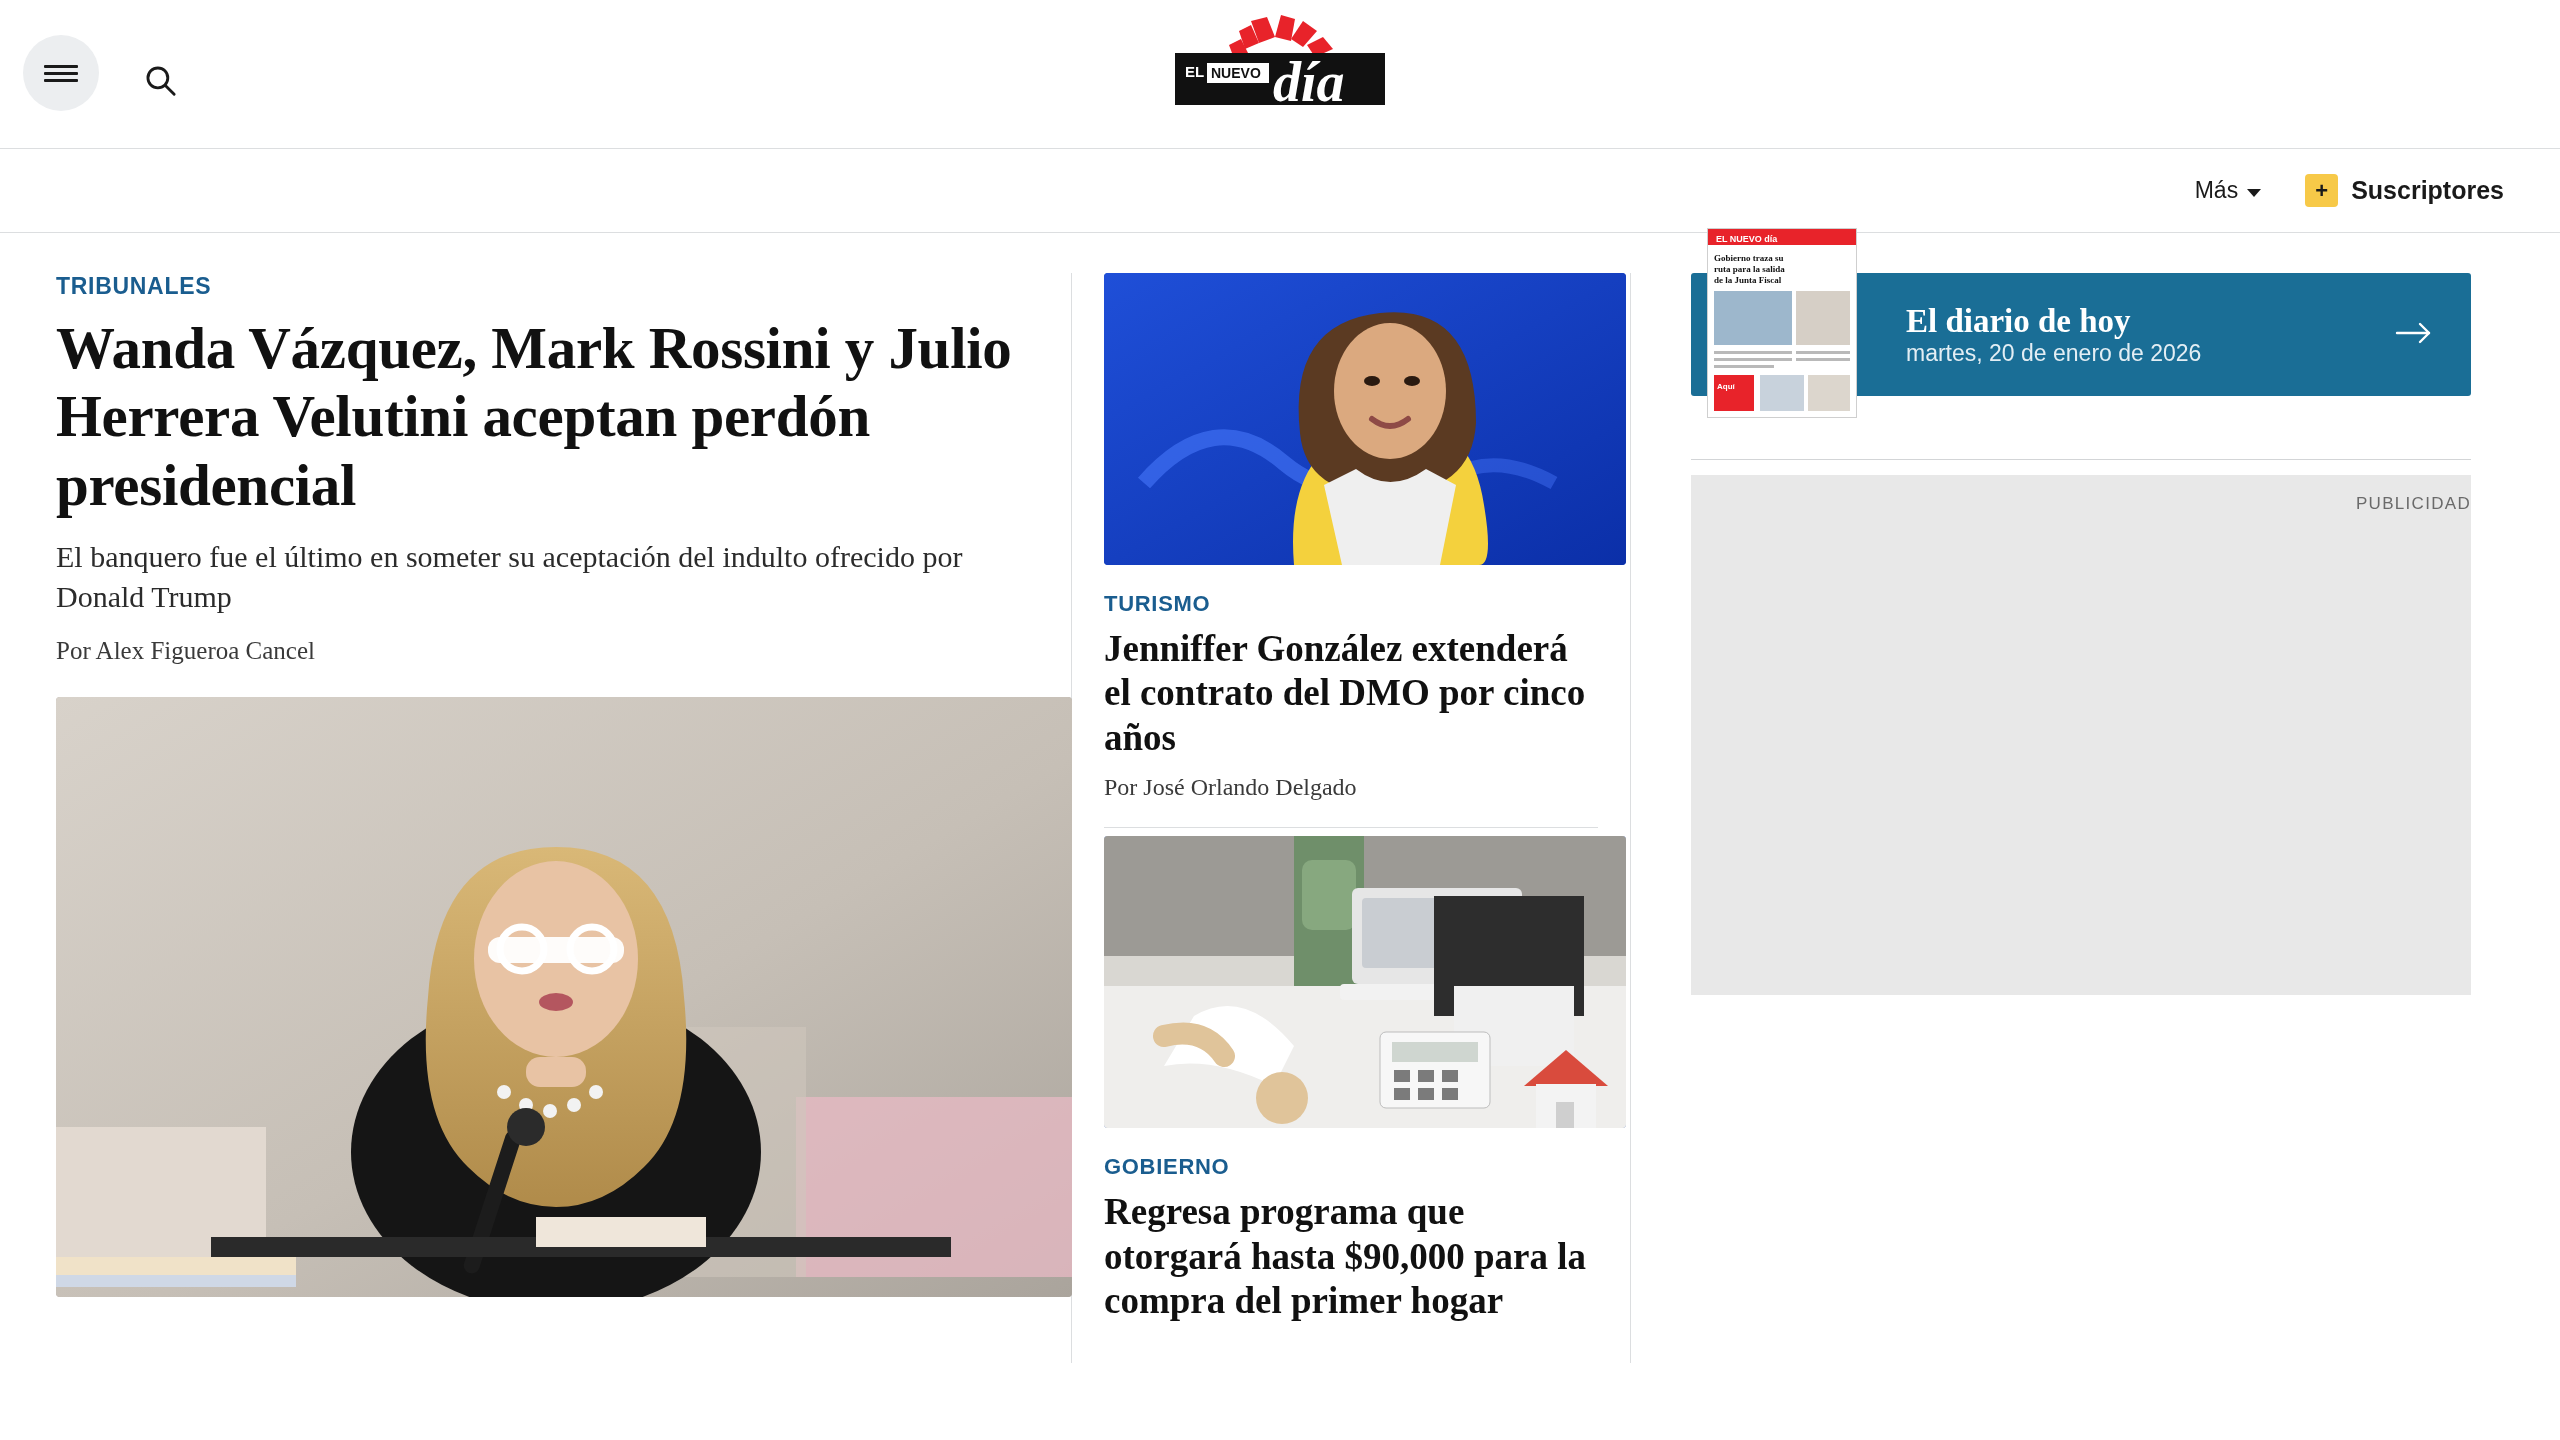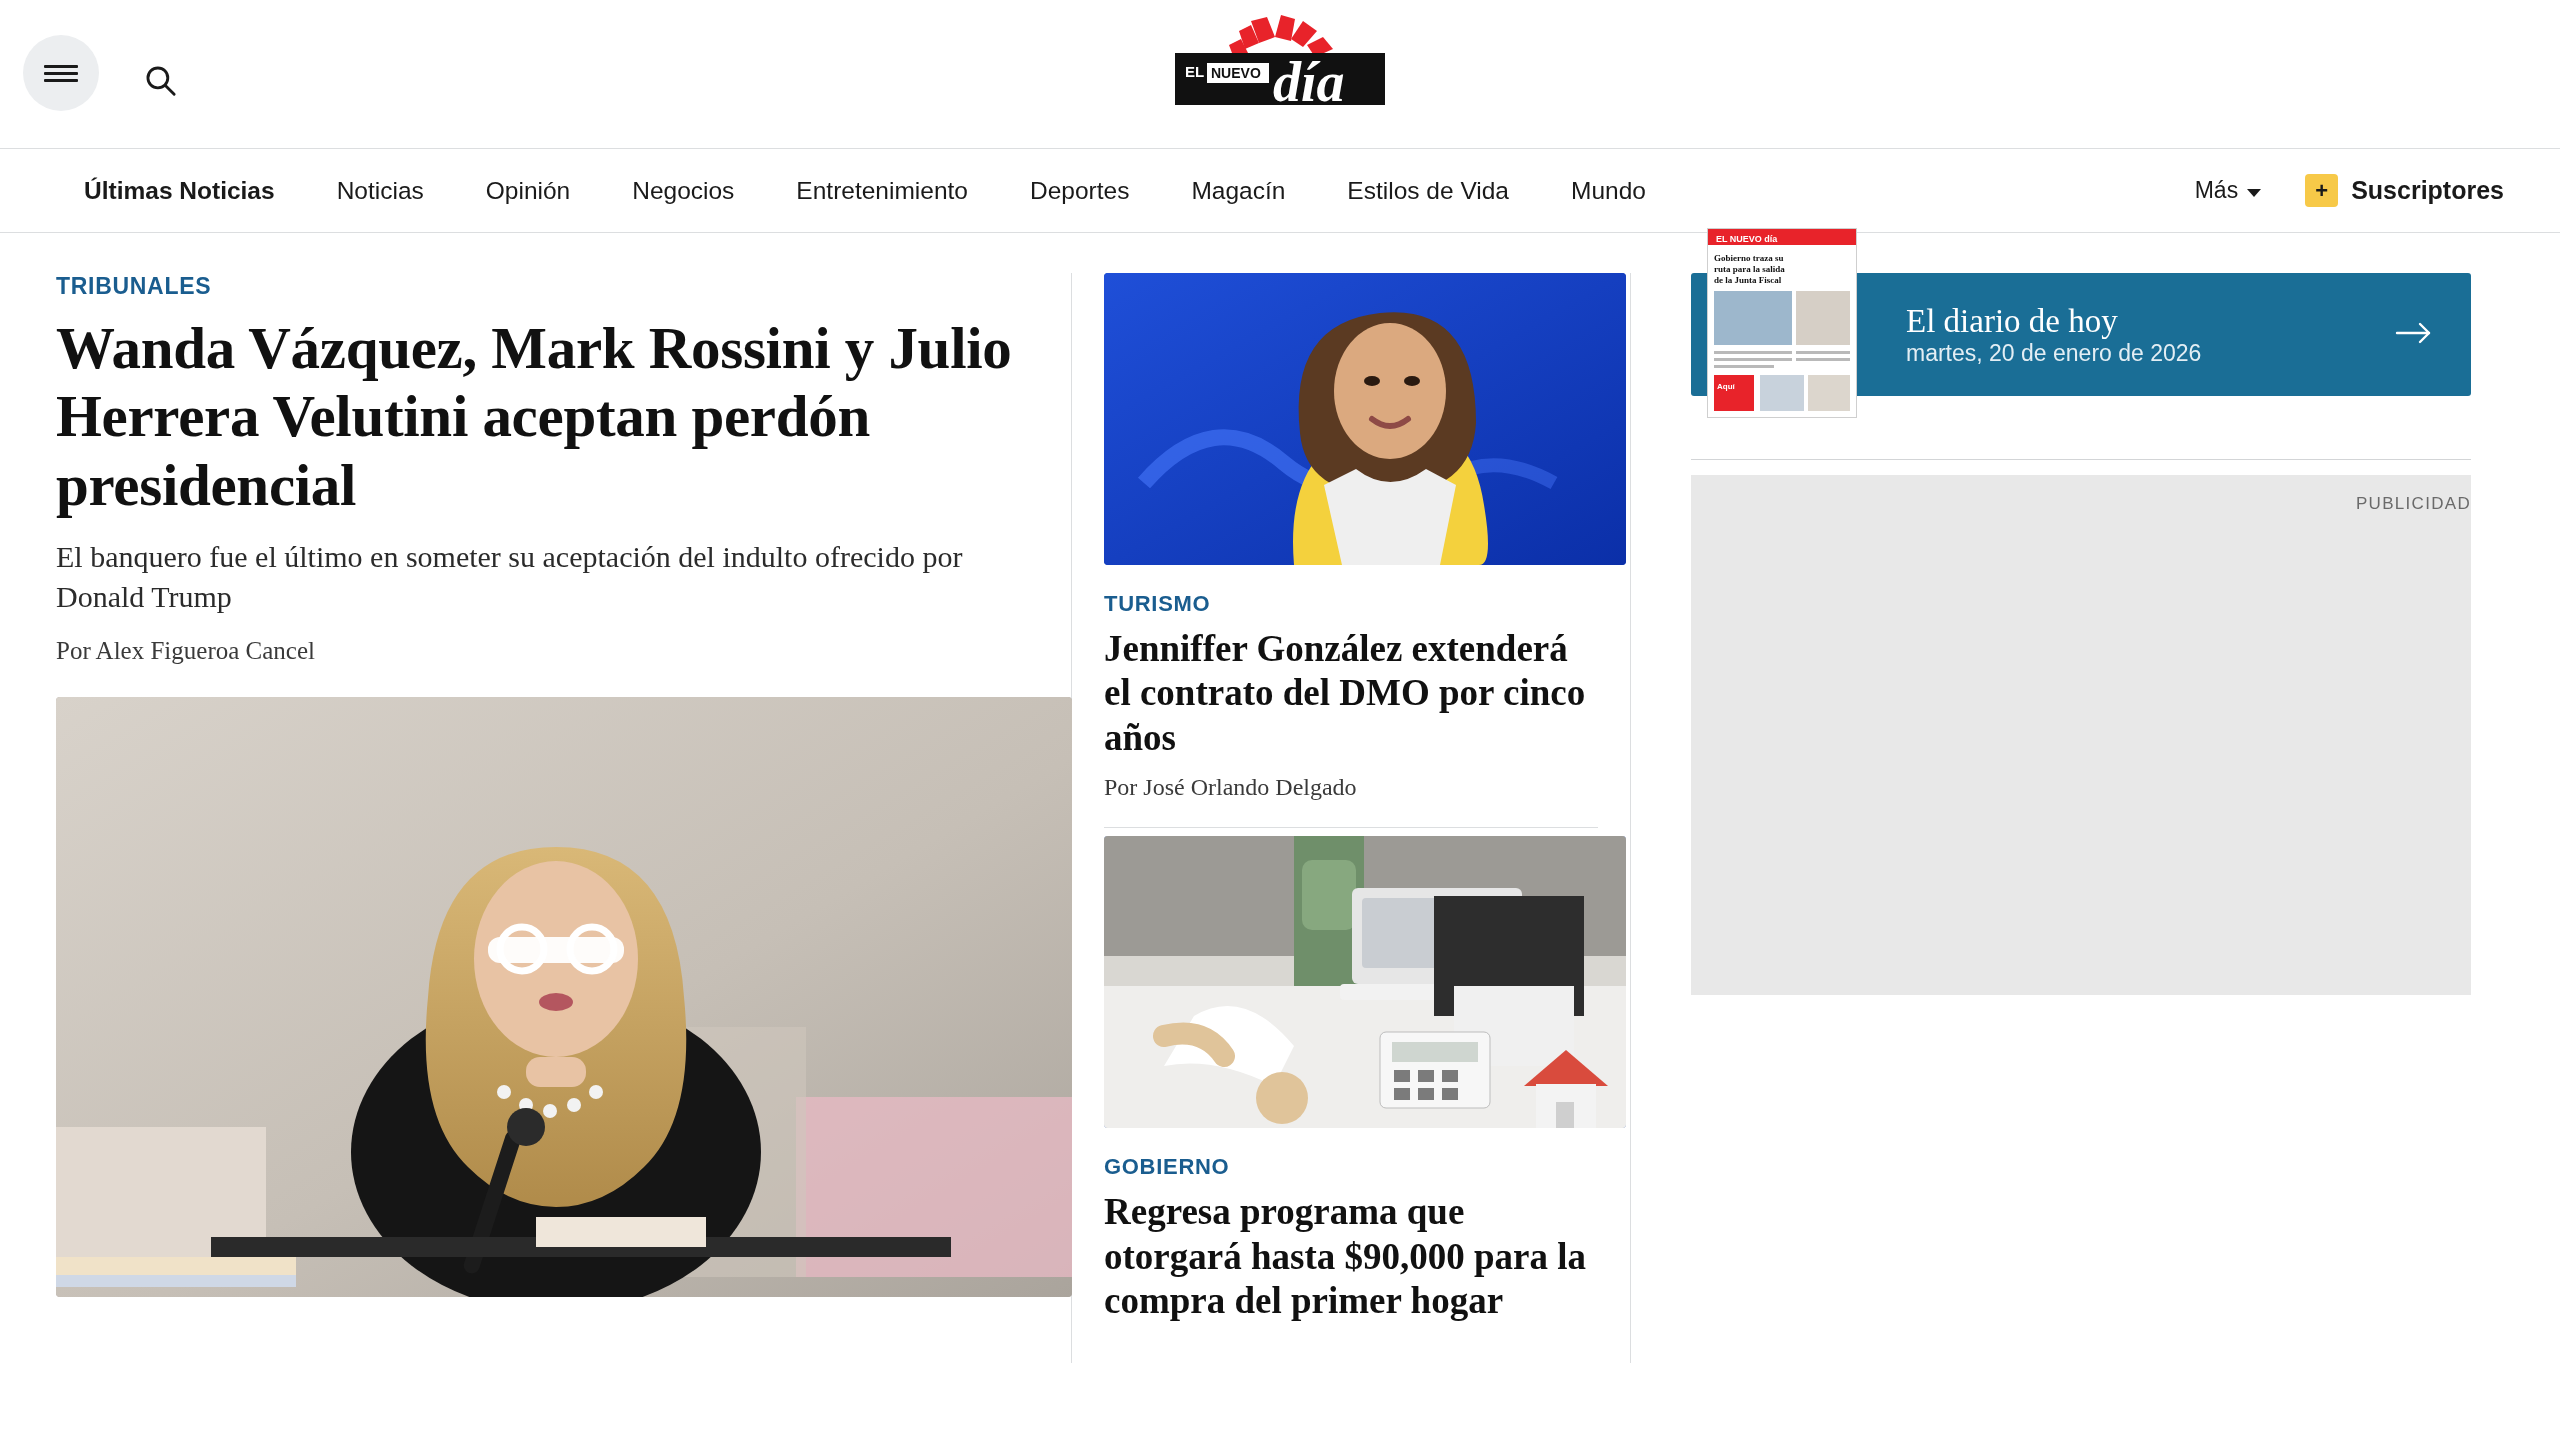--- a/index.html
+++ b/index.html
@@ -210,21 +210,21 @@
     position: absolute;
     left: 16px; top: -45px;
     width: 150px; height: 190px;
     background: #c2410c;
     border: 1px solid #cfcfcf;
     overflow: hidden;
   }
   .diario-text { margin-left: 215px; color: #fff; }
   .diario-title {
     font-family: "Liberation Serif", serif;
-    font-size: 33px; font-weight: normal;
+    font-size: 33px; font-weight: bold;
     margin-bottom: 0;
   }
   .diario-date { font-size: 23px; color: #e3eef4; }
   .diario-arrow {
     position: absolute;
     right: 38px; top: 50%;
     transform: translateY(-50%);
   }
   .right-rule {
     width: 780px;
@@ -285,31 +285,20 @@
       <rect x="20" y="38" width="210" height="52" fill="#111"></rect>
       <text x="30" y="62" font-family="Liberation Sans, sans-serif" font-size="15" font-weight="bold" fill="#ffffff">EL</text>
       <rect x="52" y="48" width="62" height="20" fill="#ffffff"></rect>
       <text x="56" y="63" font-family="Liberation Sans, sans-serif" font-size="14" font-weight="bold" fill="#111">NUEVO</text>
       <text x="118" y="86" font-family="Liberation Serif, serif" font-size="56" font-style="italic" font-weight="bold" fill="#ffffff">día</text>
     </svg>
   </div>
 </div>
 
 <div class="nav">
-  <div class="nav-items">
-    <a class="nav-item">Últimas Noticias</a>
-    <a class="nav-item">Noticias</a>
-    <a class="nav-item">Opinión</a>
-    <a class="nav-item">Negocios</a>
-    <a class="nav-item">Entretenimiento</a>
-    <a class="nav-item">Deportes</a>
-    <a class="nav-item">Magacín</a>
-    <a class="nav-item">Estilos de Vida</a>
-    <a class="nav-item">Mundo</a>
-  </div>
 
   <div class="nav-right">
     <div class="nav-more">
       <span>Más</span>
       <span class="chev"></span>
     </div>
     <div class="subs">
       <span class="subs-badge">+</span>
       <span class="subs-label">Suscriptores</span>
     </div>

